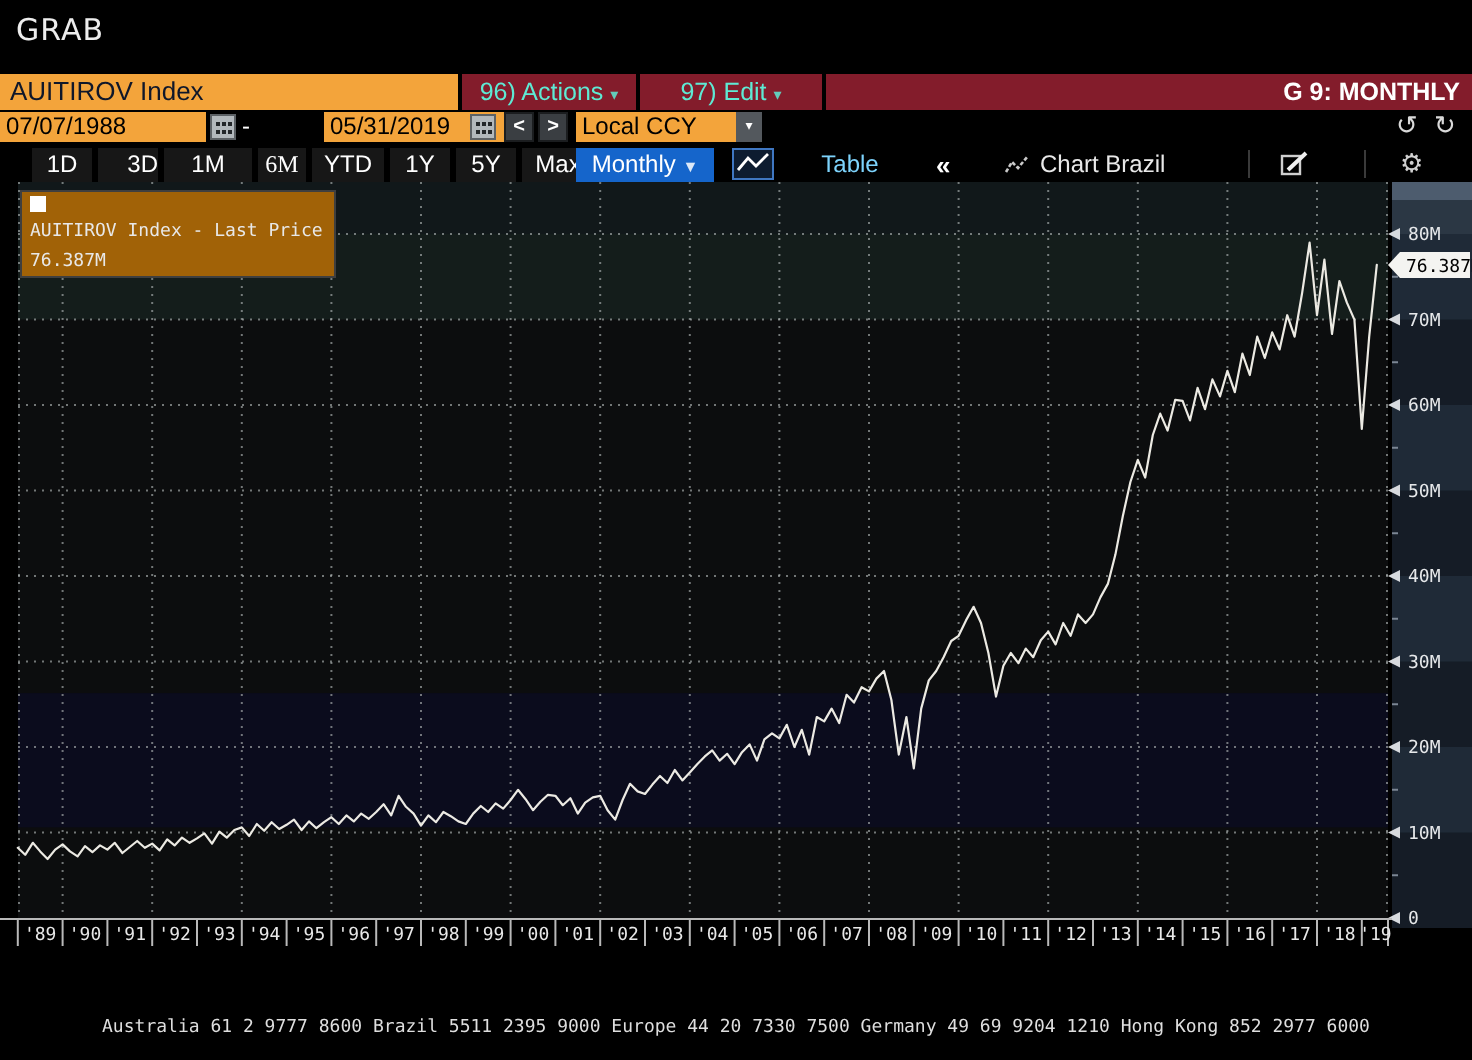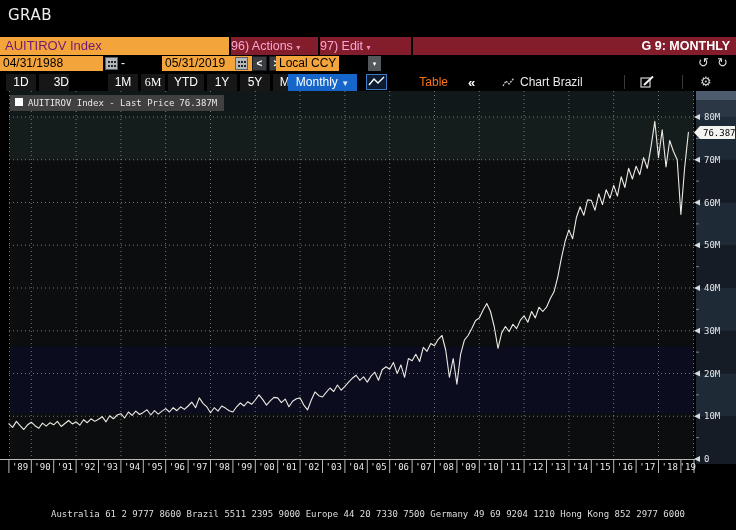--- a/index.html
+++ b/index.html
@@ -7,92 +7,92 @@
               font-family:"Liberation Sans", sans-serif; }
   .abs { position:absolute; }
   #app { position:relative; width:736px; height:530px; background:#000; }
 
   
   #grab { left:8px; top:6px; color:#ededed; font-size:15px; letter-spacing:.5px;
           font-family:"DejaVu Sans", sans-serif; }
 
   
   .r1 { top:37px; height:18px; }
-  #sec-field { left:0; width:229px; background:var(--amber); color:#701a75;
+  #sec-field { left:0; width:229px; background:var(--amber); color:#0f172a;
                font-size:13px; line-height:18px; padding-left:5px; }
-  .red-btn { background:var(--red); color:#f9a8d4; font-size:12.5px; line-height:18px;
-             }
+  .red-btn { background:var(--red); color:#5eead4; font-size:12.5px; line-height:18px;
+             text-align:center; }
   #actions-btn { left:231px; width:87px; }
   #edit-btn { left:320px; width:91px; }
   #g9-bar { left:413px; right:0; background:var(--red); color:#fff; font-size:12.5px;
             font-weight:bold; line-height:18px; text-align:right; padding-right:6px; }
   .caret { font-size:8px; opacity:.85; }
 
   
   .r2 { top:56px; height:15px; }
   .amber-field { background:var(--amber); color:#000; font-size:12px; line-height:15px;
                  padding-left:3px; }
   #date-from { left:0; width:103px; }
   #date-to { left:130px; width:103px;margin-left:32px; }
-  #ccy-field { left:276px; width:63px; }
+  #ccy-field { left:288px; width:93px; }
   .cal { width:13px; height:13px; top:57px; background:#b2b8bc; border:1px solid #5c6165;
          position:absolute; }
   .cal i { position:absolute; width:2px; height:2px; background:#23272a; }
   #dash { left:121px; color:#fff; font-size:12px; line-height:15px; }
   .sq-btn { width:15px; height:15px; background:#3a3e42; color:#fff; font-size:10px;
             font-weight:bold; text-align:center; line-height:14px; border:1px solid #1b1d1f; }
   #prev-btn { left:252px; } #next-btn { left:269px; }
   #ccy-dd { left:368px; width:13px; height:15px; background:#53585d; color:#fff;
             font-size:7px; text-align:center; line-height:15px; }
   #undo-btn { left:698px; top:55px; color:#d9d9d9; font-size:13px; }
   #redo-btn { left:717px; top:55px; color:#d9d9d9; font-size:13px; }
 
   
   .r3 { top:74px; height:17px; }
-  #periods { left:6px; display:flex; gap:3px; }
+  #periods { left:16px; display:flex; gap:3px; }
   .pbtn { background:#171717; color:#fff; font-size:12px; line-height:17px;
           text-align:center; }
   #monthly-btn { left:288px; width:69px; background:var(--blue); color:#fff;
                  font-size:12px; line-height:17px; text-align:center; }
   #charttype-btn { left:366px; width:21px; height:16px; background:#0d1c30;
                    border:1px solid #3f77c2; }
-  #table-btn { left:402px; width:46px; color:#f97316; font-size:12px; line-height:17px;
-               text-align:right; }
+  #table-btn { left:402px; width:46px; color:#7dd3fc; font-size:12px; line-height:17px;
+               text-align:center; }
   #collapse-btn { left:468px; color:#fff; font-size:13px; font-weight:bold; line-height:17px; }
   #chart-content-btn { left:502px; color:#e9e9e9; font-size:12px; line-height:17px;
                        display:flex; gap:5px; align-items:center; }
   .vsep { top:75px; width:1px; height:14px; background:#3a3a3a; }
   #annotate-btn { left:640px; top:75px; }
   #gear-btn { left:700px; top:73px; color:#d0d0d0; font-size:13px; line-height:17px; }
 
   
   #chart-svg { left:0; top:91px; }
   #legend { left:10px; top:95px; display:flex; align-items:flex-start; gap:5px;
-            background:#404040; border:1px solid #3f3f3f; padding:2px 6px 2px 4px;
-            font-family:"DejaVu Sans Mono", monospace; font-size:9px; color:#e8e8e8; }
+            background:#a16207; border:1px solid #3f3f3f; padding:2px 6px 2px 4px;
+            font-family:"DejaVu Sans Mono", monospace; font-size:9px; color:#e8e8e8;flex-direction:column; }
   #legend .swatch { width:8px; height:8px; background:#fff; }
 
   
   #footer { left:0; top:487px; width:736px; font-family:"DejaVu Sans Mono", monospace;
             font-size:9px; line-height:11px; color:#dedede; white-space:pre; }
   #footer .l1, #footer .l2 { text-align:center; }
 </style>
 </head>
 <body>
 
 <div id="app">
 
   <div class="abs" id="grab">GRAB</div>
 
   <div class="abs r1" id="sec-field">AUITIROV Index</div>
   <div class="abs r1 red-btn" id="actions-btn"><span>96) Actions</span> <span class="caret">▾</span></div>
   <div class="abs r1 red-btn" id="edit-btn"><span>97) Edit</span> <span class="caret">▾</span></div>
   <div class="abs r1" id="g9-bar">G 9: MONTHLY</div>
 
-  <div class="abs r2 amber-field" id="date-from">04/31/1988</div>
+  <div class="abs r2 amber-field" id="date-from">07/07/1988</div>
   <div class="cal" style="left:105px">
     <i style="left:2px;top:3px"></i>
       <i style="left:5px;top:3px"></i>
       <i style="left:8px;top:3px"></i>
     <i style="left:2px;top:7px"></i>
       <i style="left:5px;top:7px"></i>
       <i style="left:8px;top:7px"></i>
   </div>
   <div class="abs r2" id="dash">-</div>
   <div class="abs r2 amber-field" id="date-to">05/31/2019</div>
@@ -107,21 +107,21 @@
   <div class="abs r2 sq-btn" id="prev-btn">&lt;</div>
   <div class="abs r2 sq-btn" id="next-btn">&gt;</div>
   <div class="abs r2 amber-field" id="ccy-field">Local CCY</div>
   <div class="abs r2" id="ccy-dd">▾</div>
   <div class="abs" id="undo-btn">↺</div>
   <div class="abs" id="redo-btn">↻</div>
 
   <div class="abs r3" id="periods">
       <div class="pbtn" style="width: 30px;">1D</div>
       <div class="pbtn" style="width: 30px; text-align: right;">3D</div>
-      <div class="pbtn" style="width: 30px; margin-left: 36px;">1M</div>
+      <div class="pbtn" style="width: 44px;">1M</div>
       <div class="pbtn" style="width: 24px; font-family: Liberation Serif, serif;">6M</div>
       <div class="pbtn" style="width: 36px;">YTD</div>
       <div class="pbtn" style="width: 30px;">1Y</div>
       <div class="pbtn" style="width: 30px;">5Y</div>
       <div class="pbtn" style="width: 36px;">Max</div>
     </div>
   <div class="abs r3" id="monthly-btn"><span>Monthly</span> <span class="caret">▼</span></div>
   <div class="abs r3" id="charttype-btn">
     <svg width="19" height="14">
         <polyline points="2,10 7,4 11,8 17,2" fill="none" stroke="#fff" stroke-width="1.4"></polyline>

